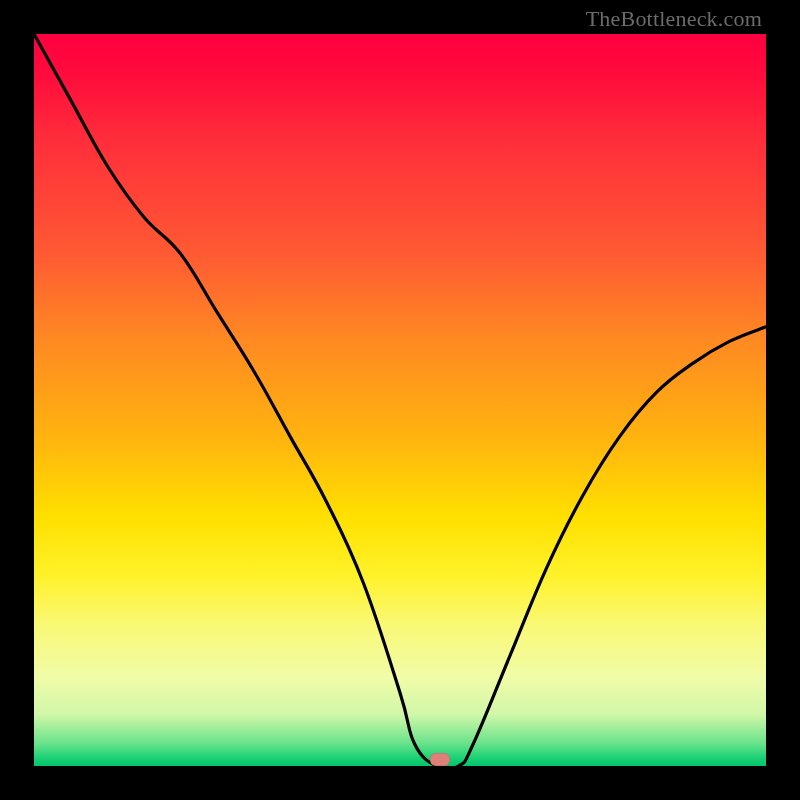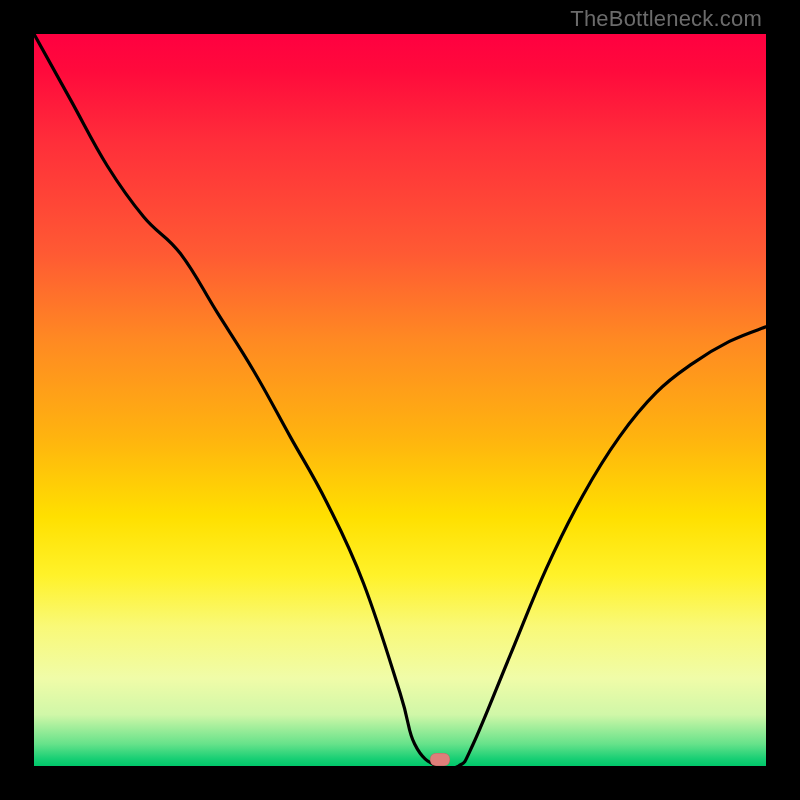--- a/index.html
+++ b/index.html
@@ -42,21 +42,21 @@
     );
   }
   .watermark {
     position: absolute;
     top: 6px;
     right: 38px;
     color: #6b6b6b;
     font-size: 22px;
     font-weight: 500;
     letter-spacing: 0.2px;
-    font-family: Liberation Sans, sans-serif;
+    font-family: Liberation Serif, serif;
   }
   svg.curve {
     position: absolute;
     left: 34px;
     top: 34px;
     width: 732px;
     height: 732px;
     overflow: visible;
   }
   .curve path {

